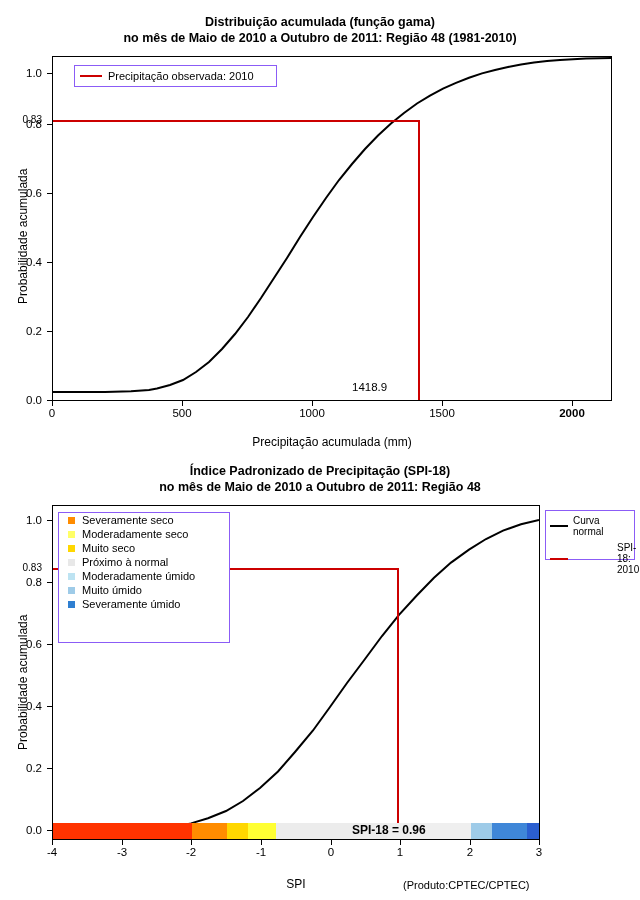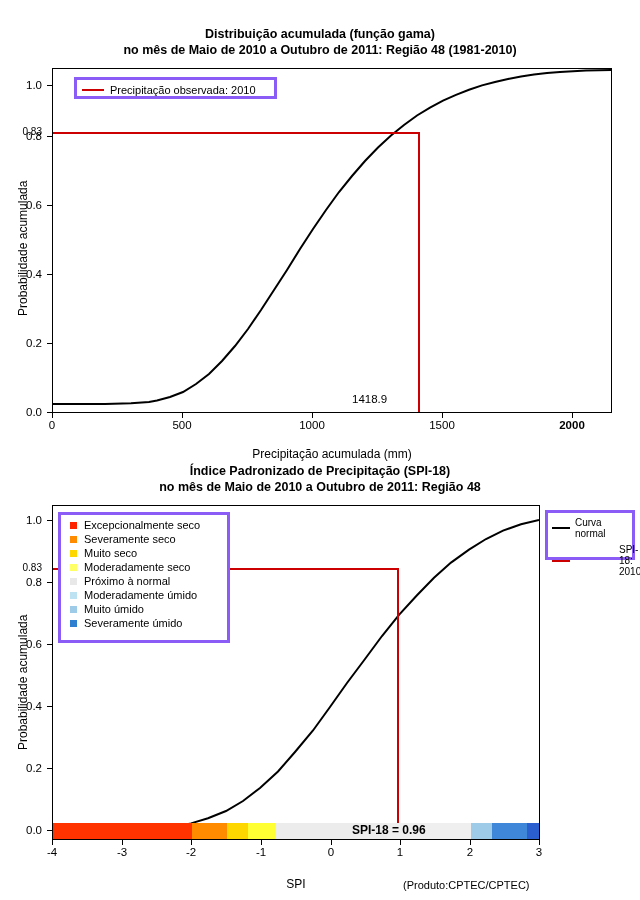--- a/index.html
+++ b/index.html
@@ -17,21 +17,21 @@
   .page {
     position: relative;
     width: 640px;
     height: 900px;
   }
   .panel {
     position: absolute;
     left: 0;
     width: 640px;
   }
-  #panel-top { top: 16px; height: 455px; }
+  #panel-top { top: 4px; height: 455px; }
   #panel-bottom { top: 455px; height: 445px; }
 
   .title {
     position: absolute;
     left: 0;
     width: 640px;
     text-align: center;
     font-size: 12.5px;
     font-weight: bold;
     line-height: 16px;
@@ -82,21 +82,21 @@
   }
   .ticklab-y-small {
     position: absolute;
     font-size: 10px;
     text-align: right;
     width: 40px;
   }
 
   .legend {
     position: absolute;
-    border: 3px solid #8b5cf6;
+    border: 1px solid #8b5cf6;
     background: #ffffff;
     box-sizing: border-box;
   }
   .legend-row {
     display: flex;
     align-items: center;
     height: 14px;
     padding-left: 5px;
   }
   .legend-line {
@@ -263,35 +263,31 @@
     <div class="ticklab-x" style="left:440px; top:391px;">2</div>
     <div class="ticklab-x" style="left:509px; top:391px;">3</div>
 
     <div class="axis-label" style="left:52px; top:422px; width:488px;">SPI</div>
     <div class="ylabel" style="left:16px; top:295px; transform: rotate(-90deg);">Probabilidade acumulada</div>
 
     <div class="annot-bold" style="left:352px; top:368px;">SPI-18 = 0.96</div>
     <div class="credit" style="left:403px; top:424px;">(Produto:CPTEC/CPTEC)</div>
 
     <div class="legend" style="left:58px; top:57px; width:172px; height:131px;">
-      <div class="legend-row" style="margin-top:3px;">
-        <span class="legend-sq" style="background:#ff2400;"></span>
-        <span class="legend-txt">Excepcionalmente seco</span>
-      </div>
       <div class="legend-row">
         <span class="legend-sq" style="background:#ff8c00;"></span>
         <span class="legend-txt">Severamente seco</span>
       </div>
       <div class="legend-row">
+        <span class="legend-sq" style="background:#ffff66;"></span>
+        <span class="legend-txt">Moderadamente seco</span>
+      </div>
+      <div class="legend-row">
         <span class="legend-sq" style="background:#ffd700;"></span>
         <span class="legend-txt">Muito seco</span>
-      </div>
-      <div class="legend-row">
-        <span class="legend-sq" style="background:#ffff66;"></span>
-        <span class="legend-txt">Moderadamente seco</span>
       </div>
       <div class="legend-row">
         <span class="legend-sq" style="background:#e8e8e8;"></span>
         <span class="legend-txt">Próximo à normal</span>
       </div>
       <div class="legend-row">
         <span class="legend-sq" style="background:#bde3f2;"></span>
         <span class="legend-txt">Moderadamente úmido</span>
       </div>
       <div class="legend-row">

